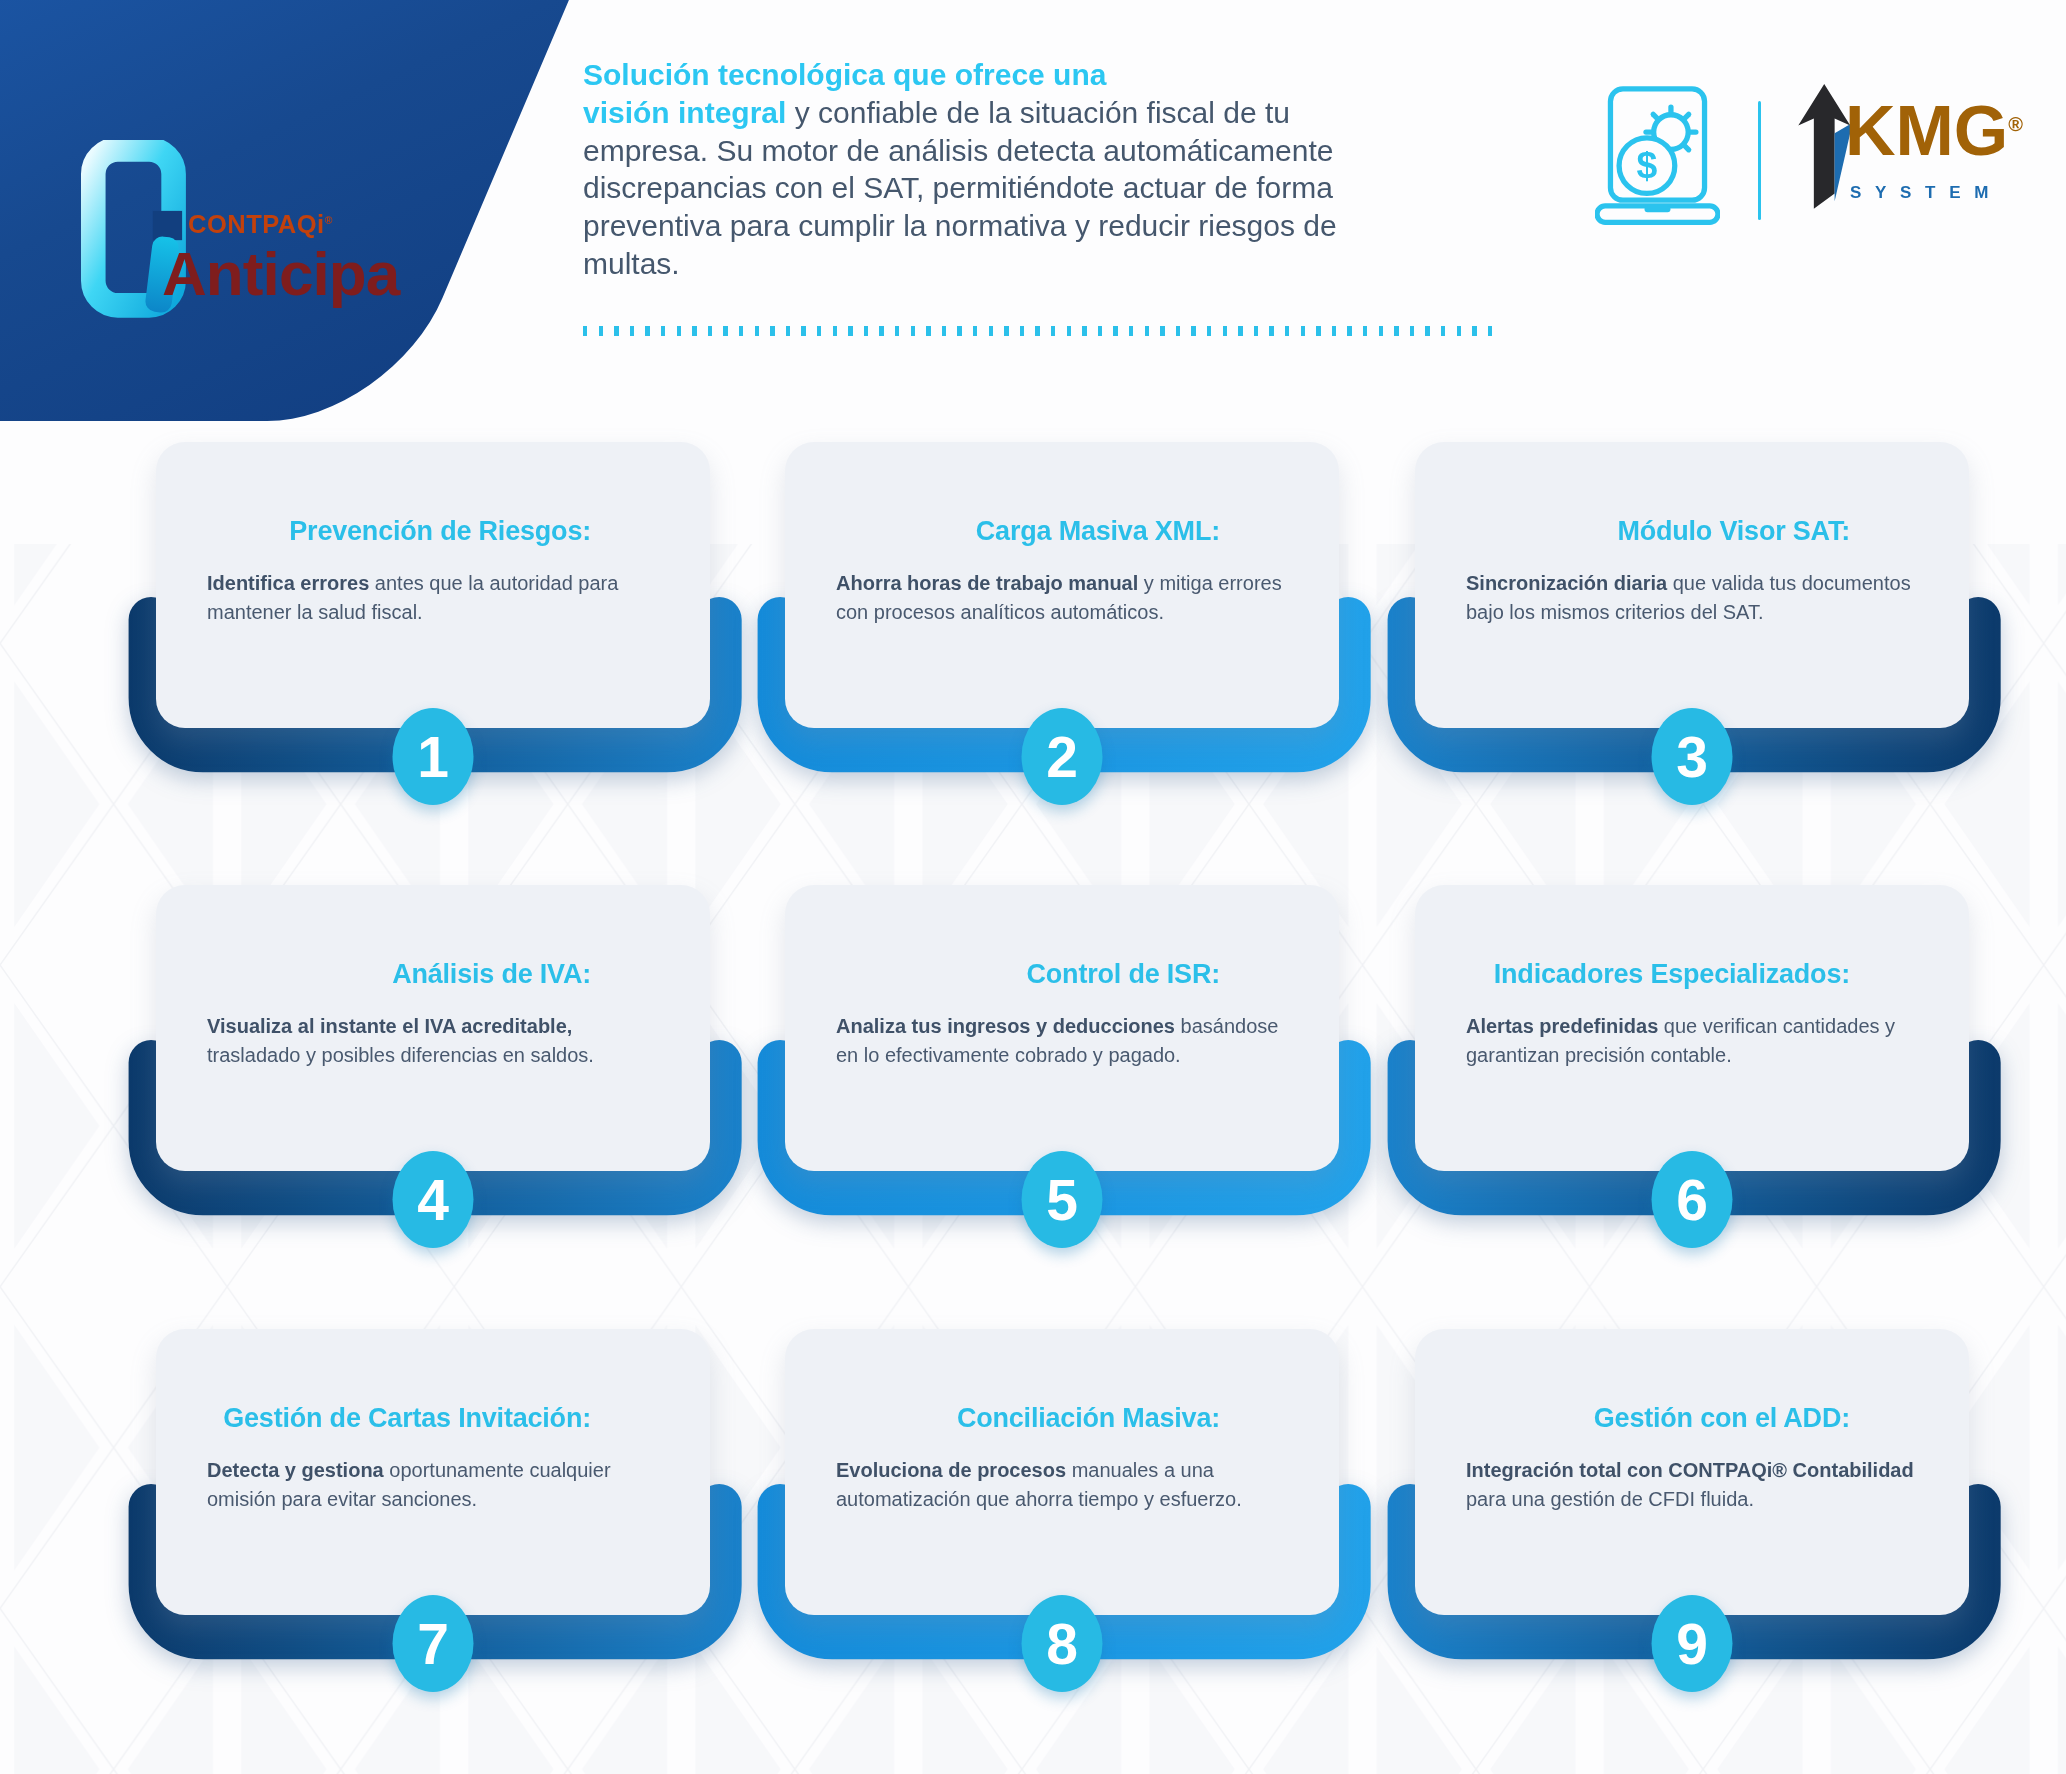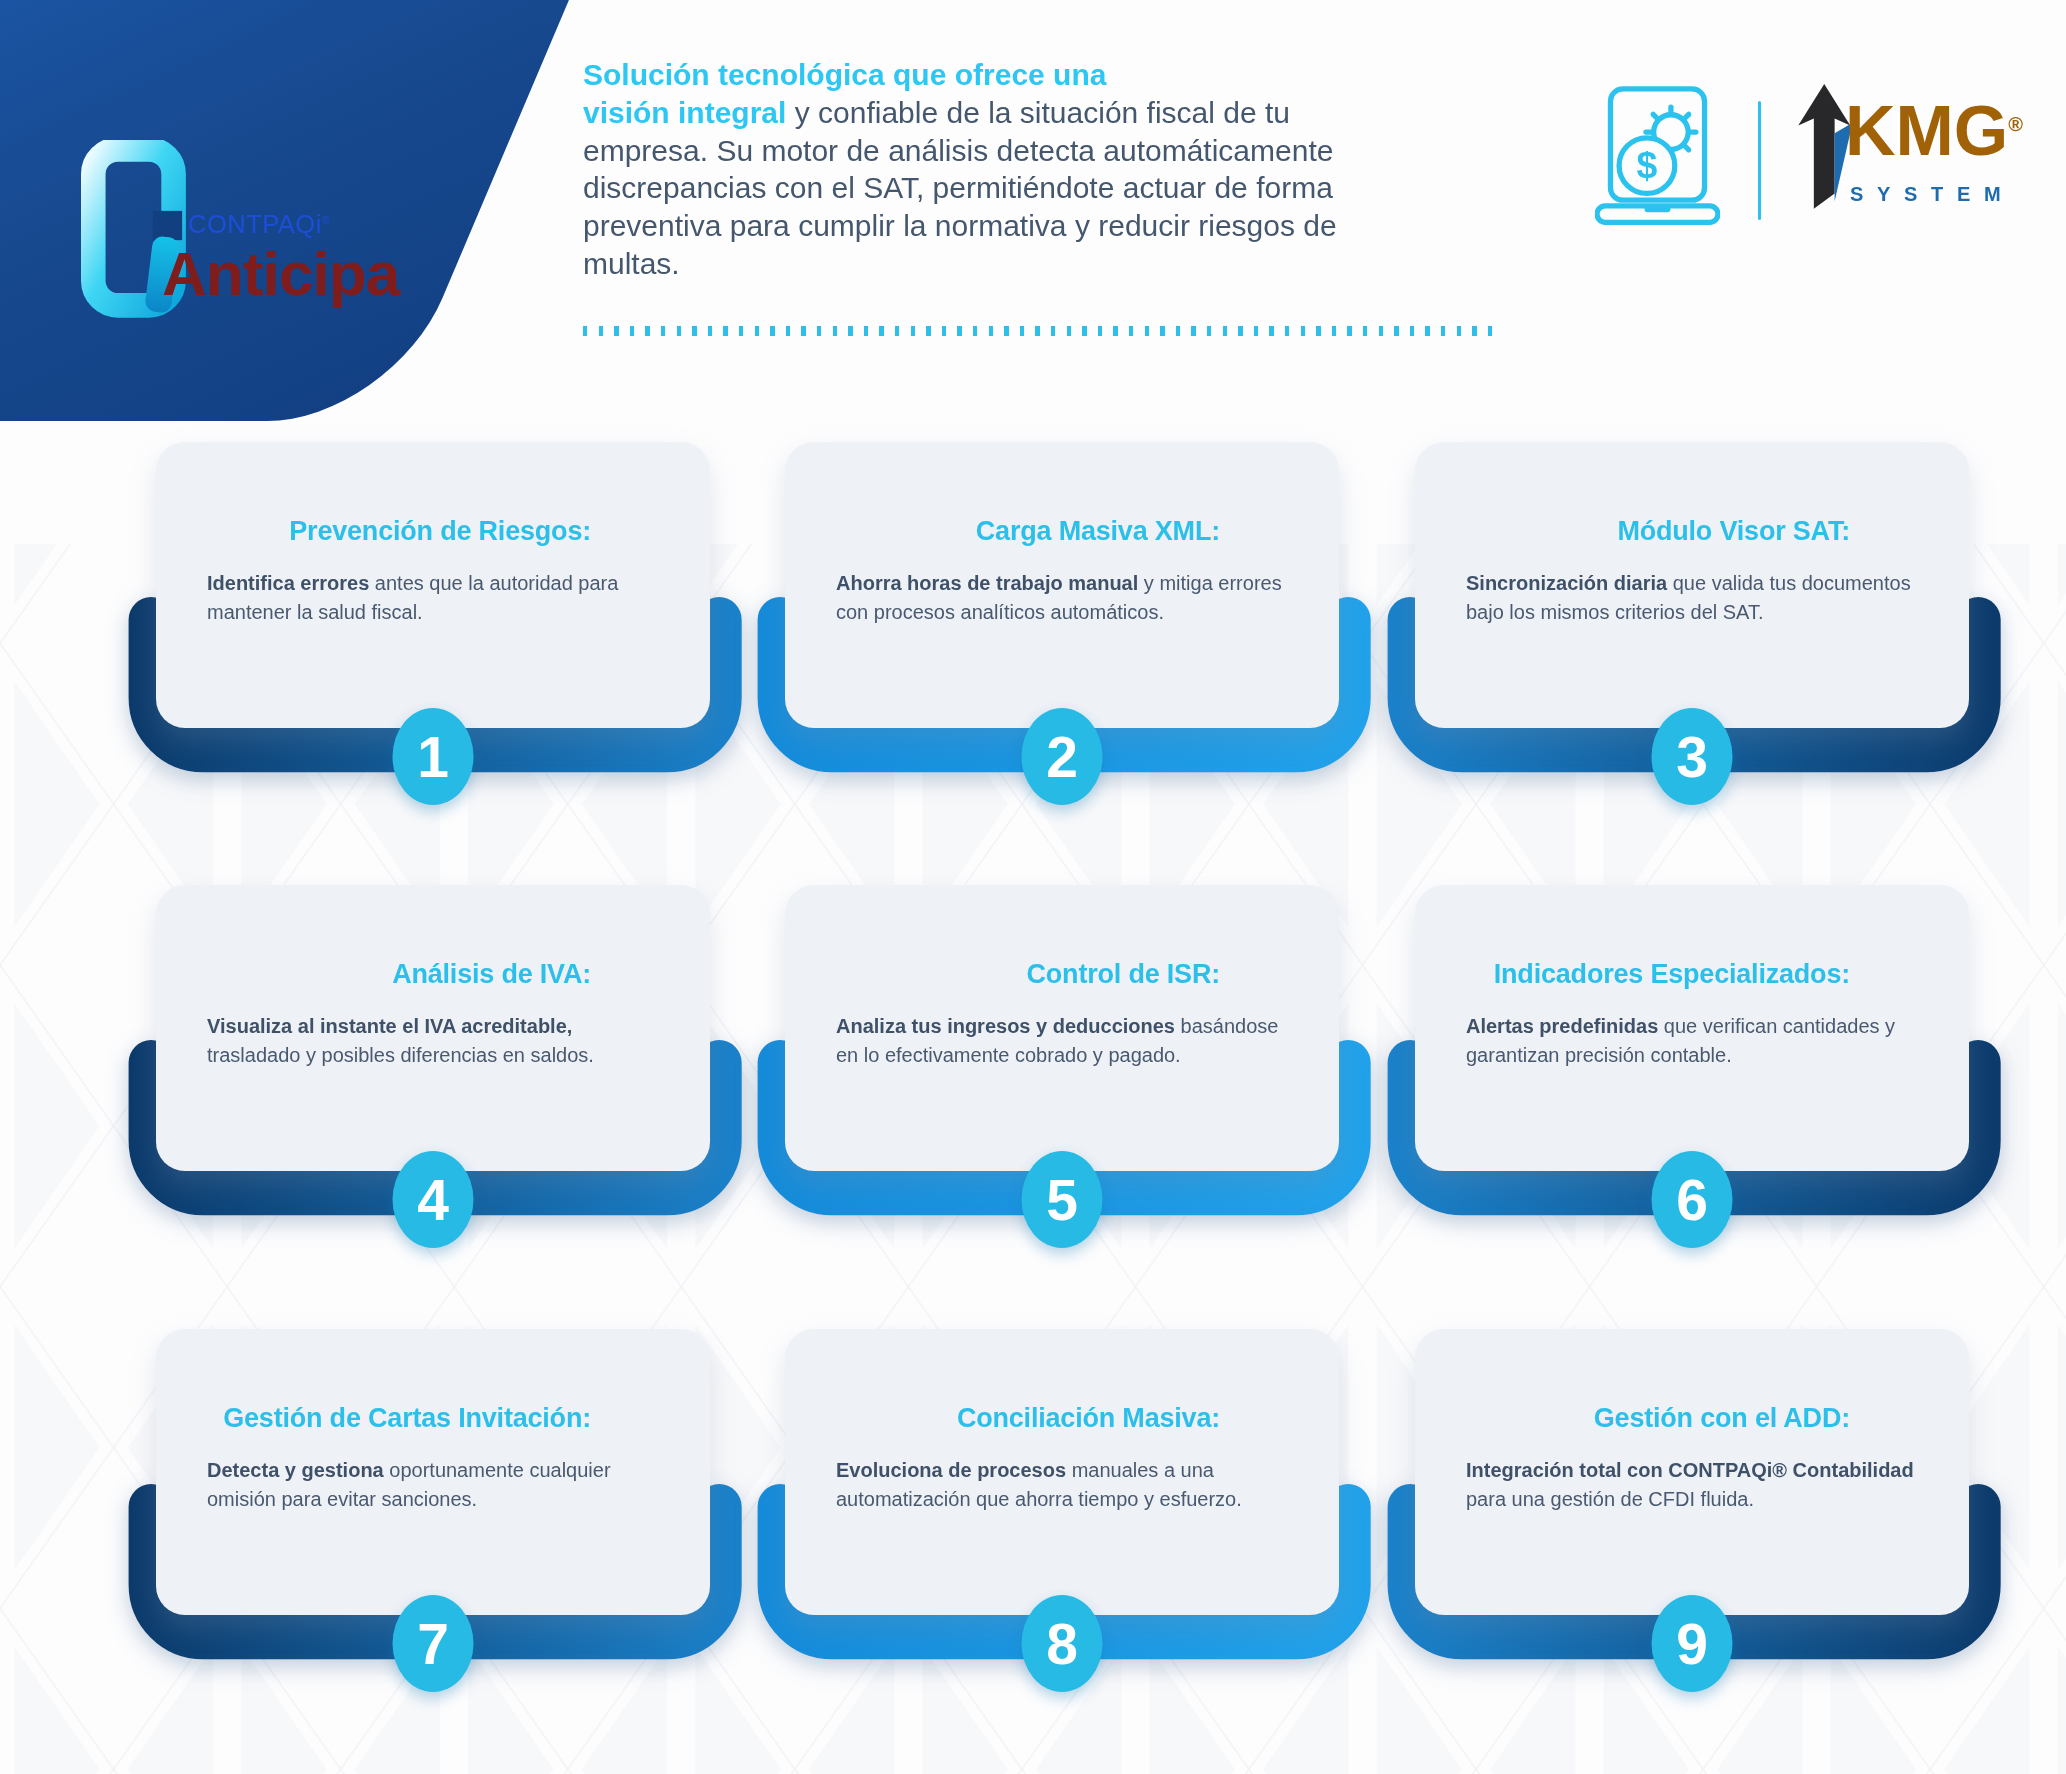--- a/index.html
+++ b/index.html
@@ -14,21 +14,21 @@
   
   .corner-shape{
     position:absolute;left:-19px;top:-19px;width:596px;height:440px;
     background:linear-gradient(150deg,#1b55a4 0%,#17498f 45%,#123f82 100%);
     transform:skewX(-23deg);transform-origin:top left;
     border-bottom-right-radius:123px;z-index:2;
   }
   .brand-logo{position:absolute;left:78px;top:140px;width:360px;height:199px;z-index:3;}
   .brand-mark{position:absolute;left:0;top:0;}
   .brand-name{
-    position:absolute;left:110px;top:70px;color:#1d4ed8;font-weight:400;
+    position:absolute;left:110px;top:70px;color:#c2410c;font-weight:700;
     font-size:25.5px;letter-spacing:0.5px;
   }
   .brand-name sup{font-size:10.4px;}
   .brand-product{
     position:absolute;left:84px;top:98px;color:#7f1d1d;font-weight:700;
     font-size:62px;letter-spacing:-0.9px;
   }
   .headline{
     position:absolute;left:583px;top:56px;width:800px;z-index:3;
     font-size:30px;line-height:1.26;color:#45576d;font-weight:400;
@@ -44,21 +44,21 @@
     background:#2bc3ee;z-index:3;
   }
   .kmg-block{position:absolute;left:1792px;top:81px;width:208px;height:147px;z-index:3;}
   .kmg-arrow{position:absolute;left:0;top:2.8px;}
   .kmg-name{
     position:absolute;left:53px;top:10.4px;font-size:70px;font-weight:700;color:#a16207;
     letter-spacing:0px;
   }
   .kmg-name sup{font-size:20px;vertical-align:super;}
   .kmg-subtitle{
-    position:absolute;left:58px;top:102px;font-size:20px;font-weight:700;color:#1d6cb0;
+    position:absolute;left:58px;top:102px;font-size:17px;font-weight:700;color:#1d6cb0;
     letter-spacing:13.7px;
   }
   
   .slot{position:absolute;width:554px;height:286px;z-index:4;}
   .bracket{position:absolute;left:-57px;top:0;width:677px;height:393px;overflow:visible;z-index:1;}
   .bracket path{fill:none;stroke-width:95;stroke-linecap:round;
     filter:drop-shadow(0 16px 24px rgba(16,64,120,.25));}
   .c1 .bracket path{stroke:url(#grad-left);}
   .c2 .bracket path{stroke:url(#grad-center);}
   .c3 .bracket path{stroke:url(#grad-right);}

